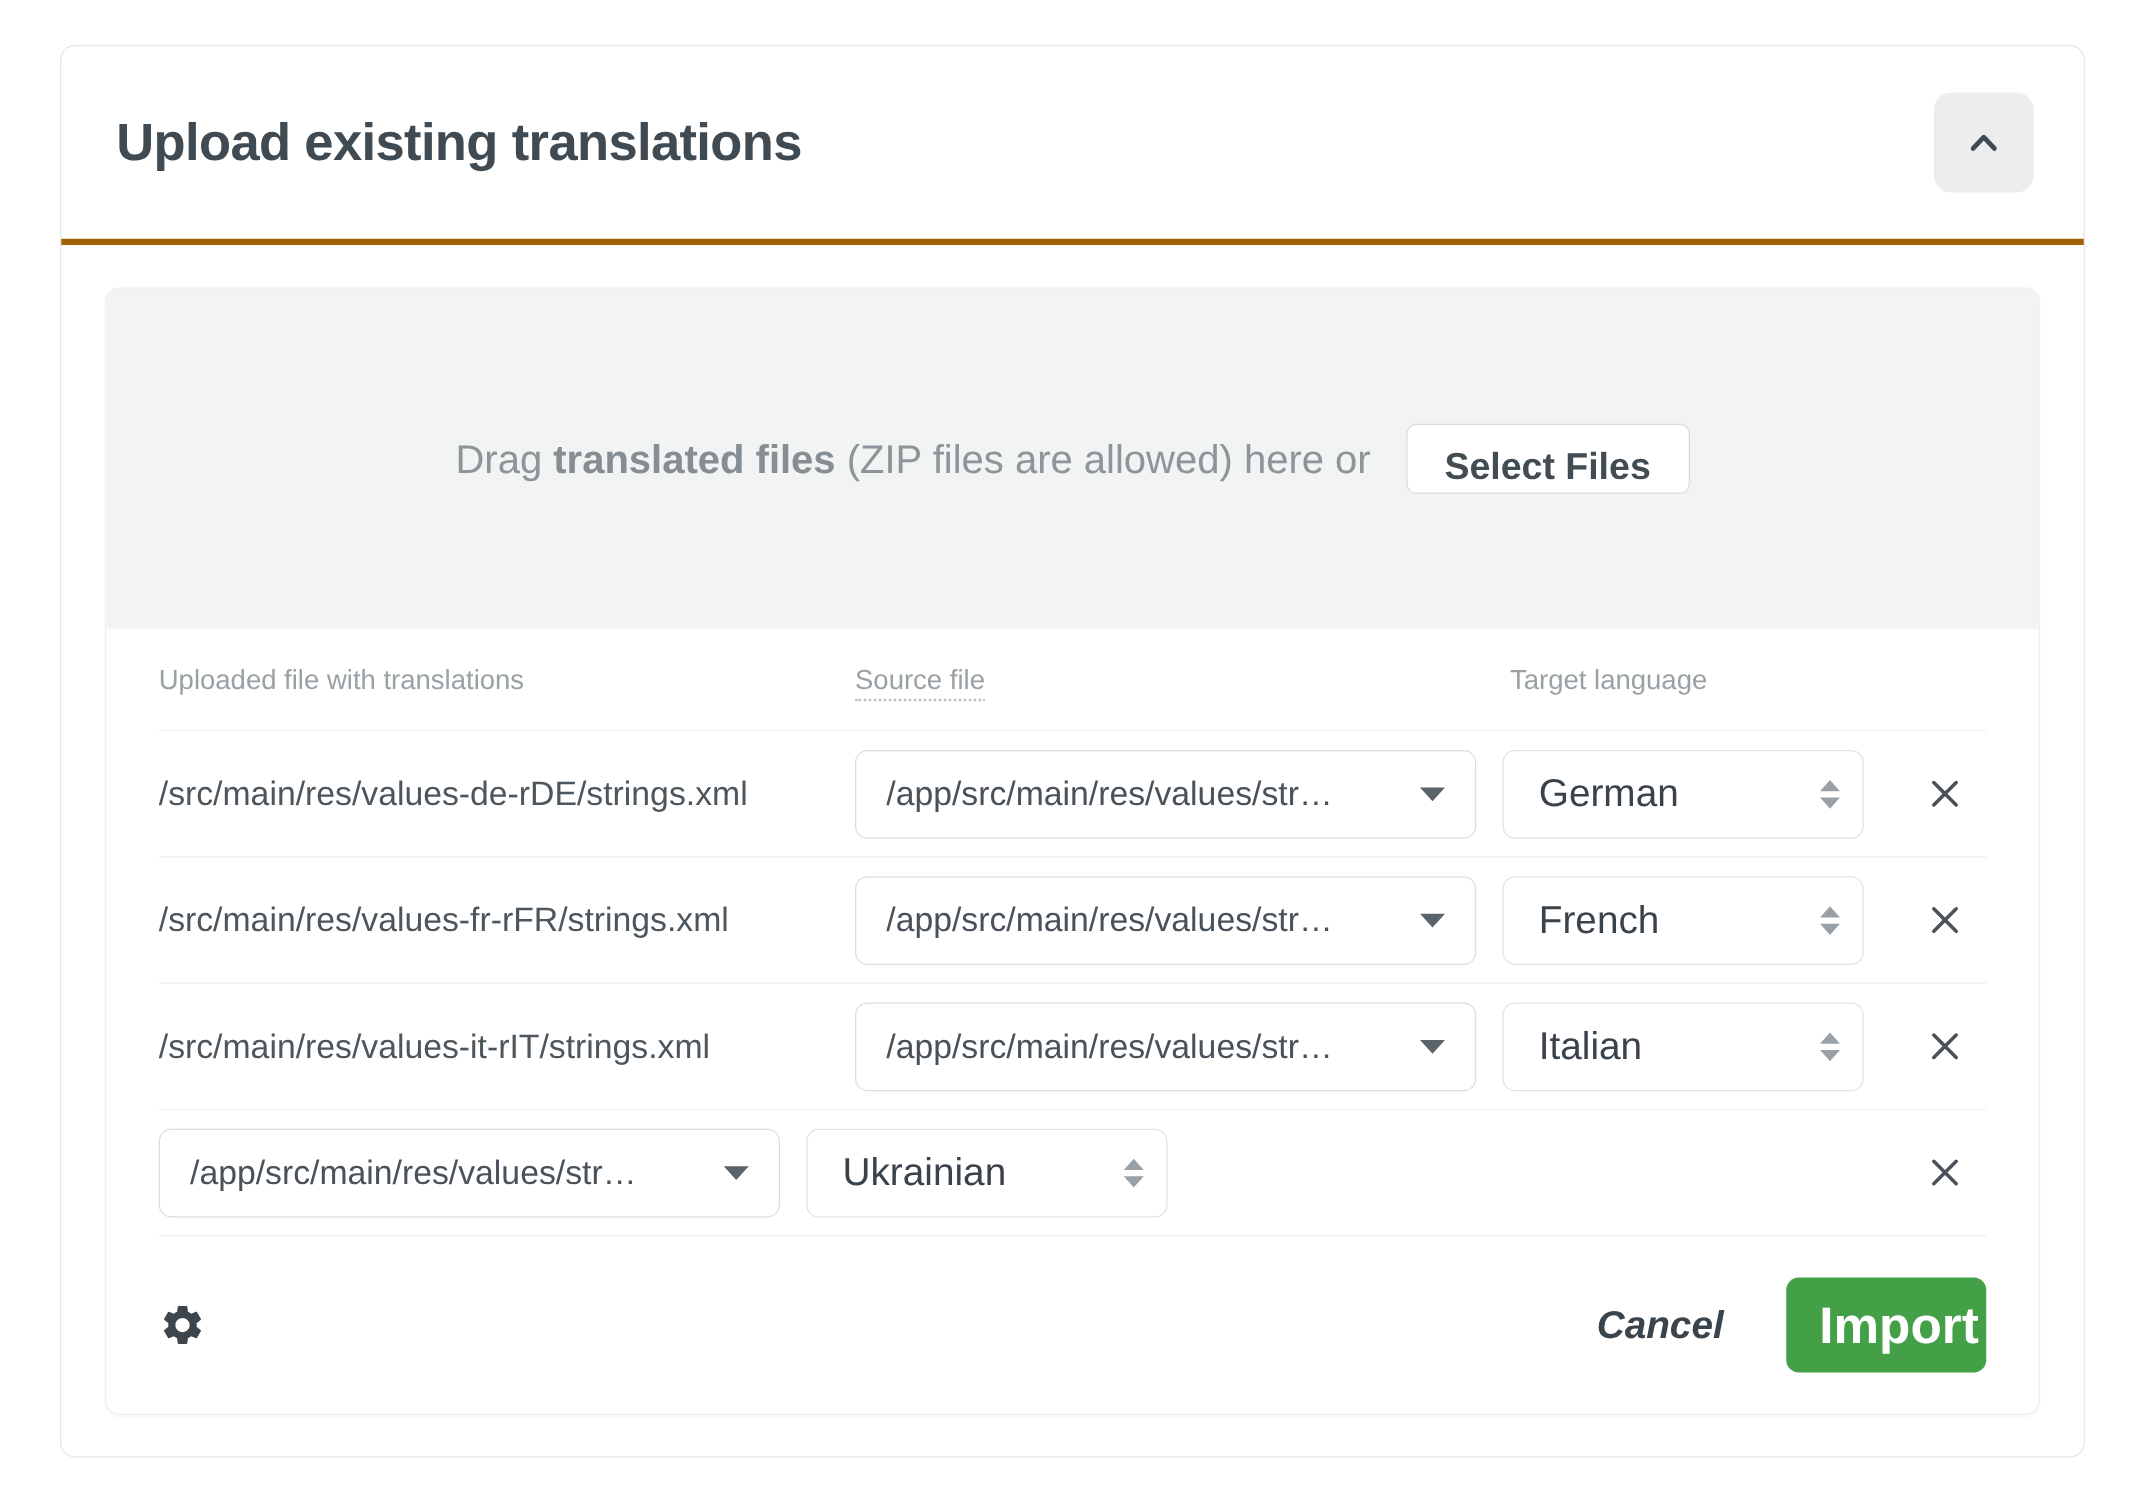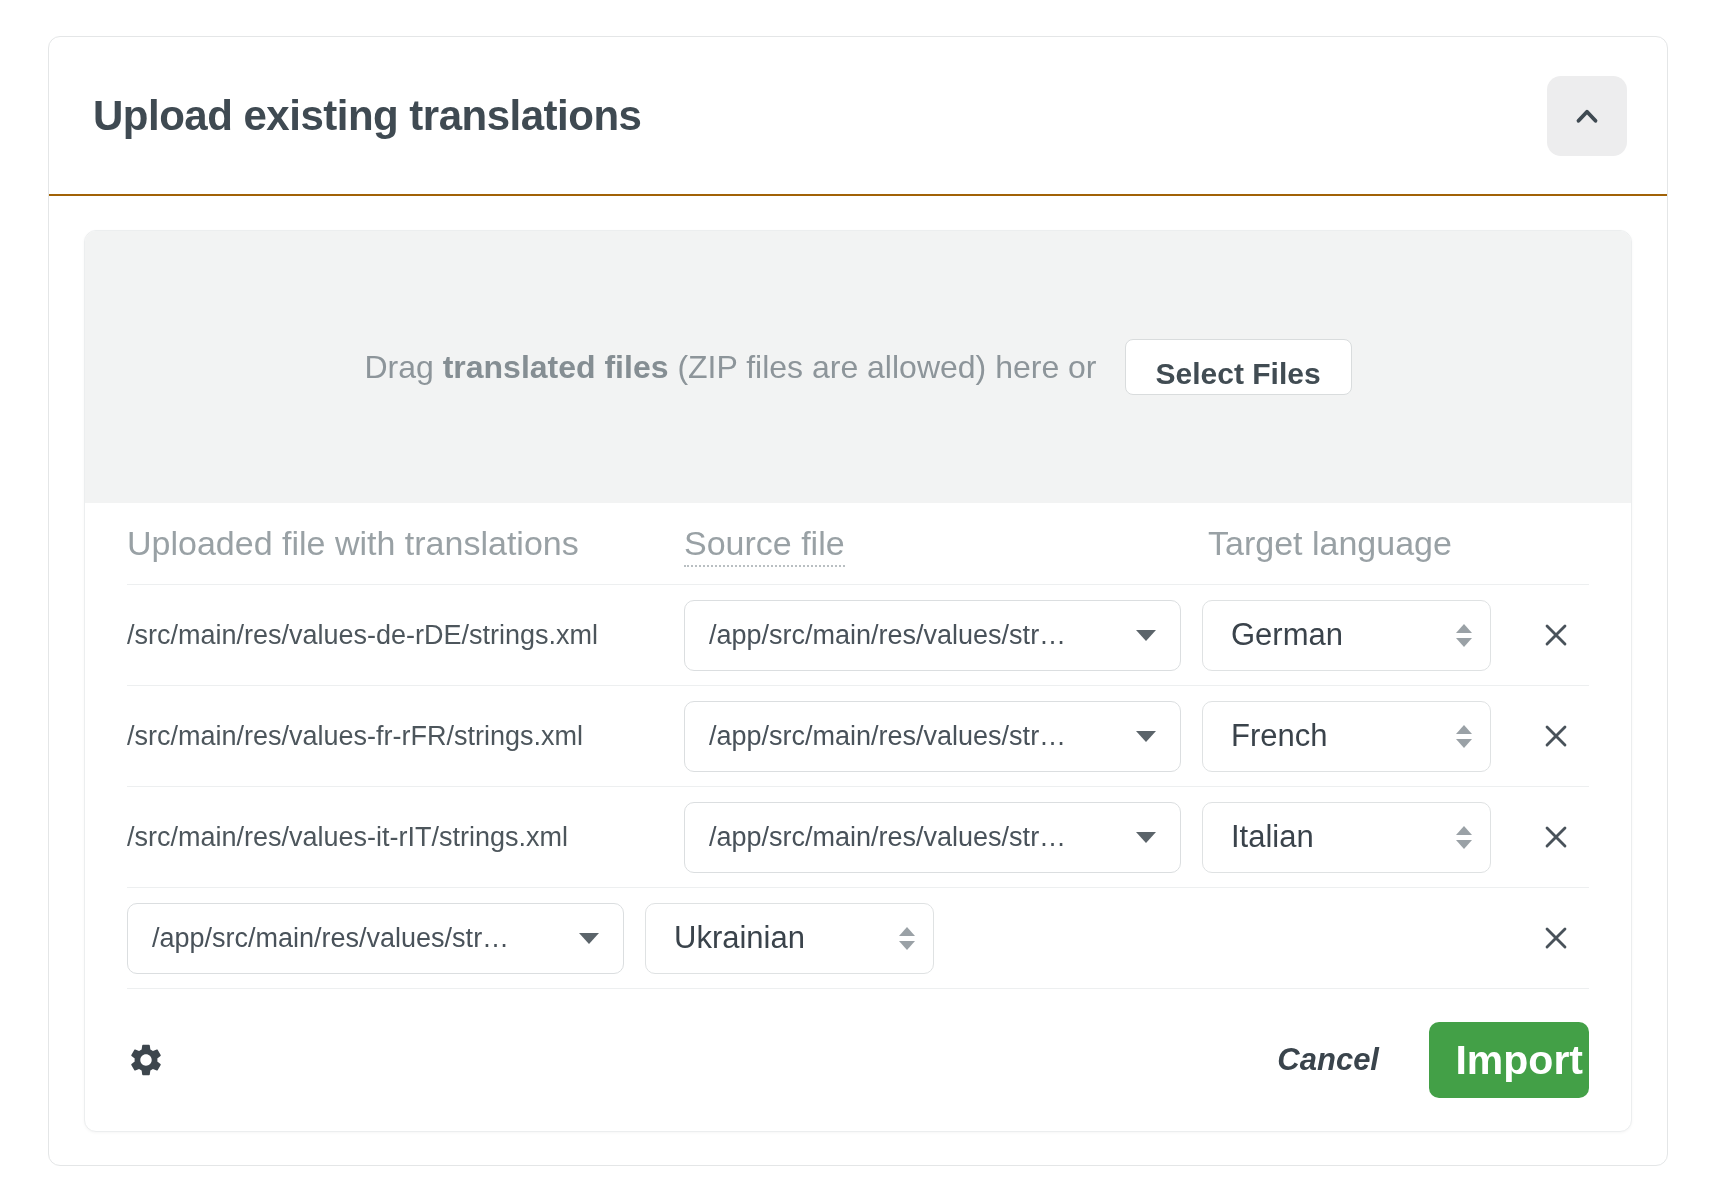--- a/index.html
+++ b/index.html
@@ -19,21 +19,21 @@
     background: #fff;
     border: 1px solid var(--border, #e4e6e7);
     border-radius: 12px;
   }
 
   
   .card-header {
     height: 159px;
     display: flex; align-items: center;
     padding: 0 40px 0 44px;
-    border-bottom: 2px solid #a16207;
+    border-bottom: 5px solid #a16207;
   }
   .card-title {
     margin: 0;
     font-size: 42px; font-weight: 700;
     letter-spacing: -0.5px;
     color: var(--title-text, #3f4a52);
   }
   .collapse-btn {
     margin-left: auto;
     width: 80px; height: 80px;
@@ -78,21 +78,21 @@
     color: #414c53;
     cursor: pointer;
     text-align: right;
   }
 
   
   .table-wrap { padding: 0 42px; }
   .thead {
     display: flex; align-items: center;
     height: 82px;
-    font-size: 34px;
+    font-size: 22px;
     color: var(--muted-text, #99a1a5);
     border-bottom: 1px solid #edeff0;
   }
   .th-file   { flex: 0 0 557px; }
   .th-source { flex: 0 0 497px; margin-right: 21px; }
   .th-source .tooltip-underline {
     border-bottom: 2px dotted #b9bfc2; padding-bottom: 3px;
     cursor: help;
   }
   .th-target { flex: 0 0 289px; padding-left: 6px; }

